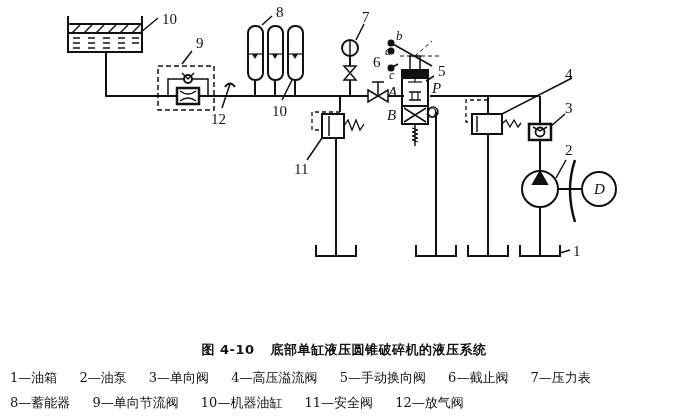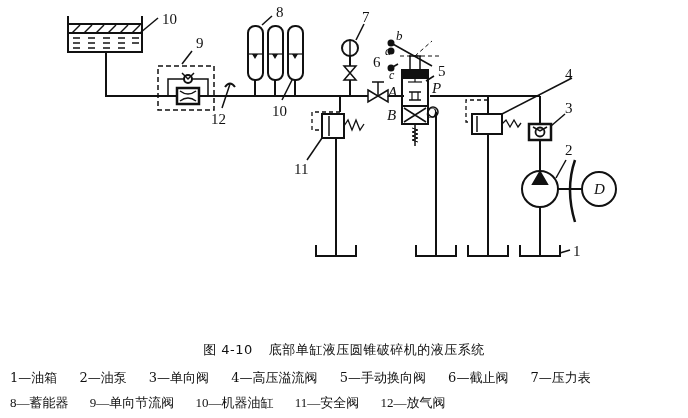--- a/index.html
+++ b/index.html
@@ -1,25 +1,25 @@
 <!DOCTYPE html>
 <html><head>
 <meta charset="utf-8">
 <style>
   html, body { margin: 0; padding: 0; background: #ffffff; }
   body { width: 688px; height: 418px; position: relative; overflow: hidden; font-family: "DejaVu Serif", serif; color: #111; }
   #diagram { position: absolute; left: 0; top: 0; width: 688px; height: 330px; }
   #diagram text { font-family: "Liberation Serif", serif; font-size: 15px; fill: #111; }
   #diagram .it { font-style: italic; }
-  .caption { position: absolute; left: 0; width: 688px; top: 341px; text-align: center; font-family: "DejaVu Sans", sans-serif; font-weight: normal; font-size: 13px; letter-spacing: 0.5px; }
+  .caption { position: absolute; left: 0; width: 688px; top: 341px; text-align: center; font-family: "DejaVu Sans", sans-serif; font-weight: bold; font-size: 13px; letter-spacing: 0.5px; }
   .caption .num { margin-right: 16px; }
   .legend { position: absolute; left: 10px; font-family: "DejaVu Serif", serif; font-size: 13px; white-space: nowrap; }
   .legend span { margin-right: 18px; }
   .legend.row1 { top: 369px; }
-  .legend.row2 { top: 394px; font-family: Liberation Serif, serif; }
+  .legend.row2 { top: 394px; }
 </style>
 </head>
 <body>
 
 <svg id="diagram" viewBox="0 0 688 330" xmlns="http://www.w3.org/2000/svg">
   <g stroke="#111" stroke-width="2" fill="none">
 
     <g>
       <path d="M68 16 L68 52 L142 52 L142 16"></path>
       <line x1="68" y1="24" x2="142" y2="24"></line>

